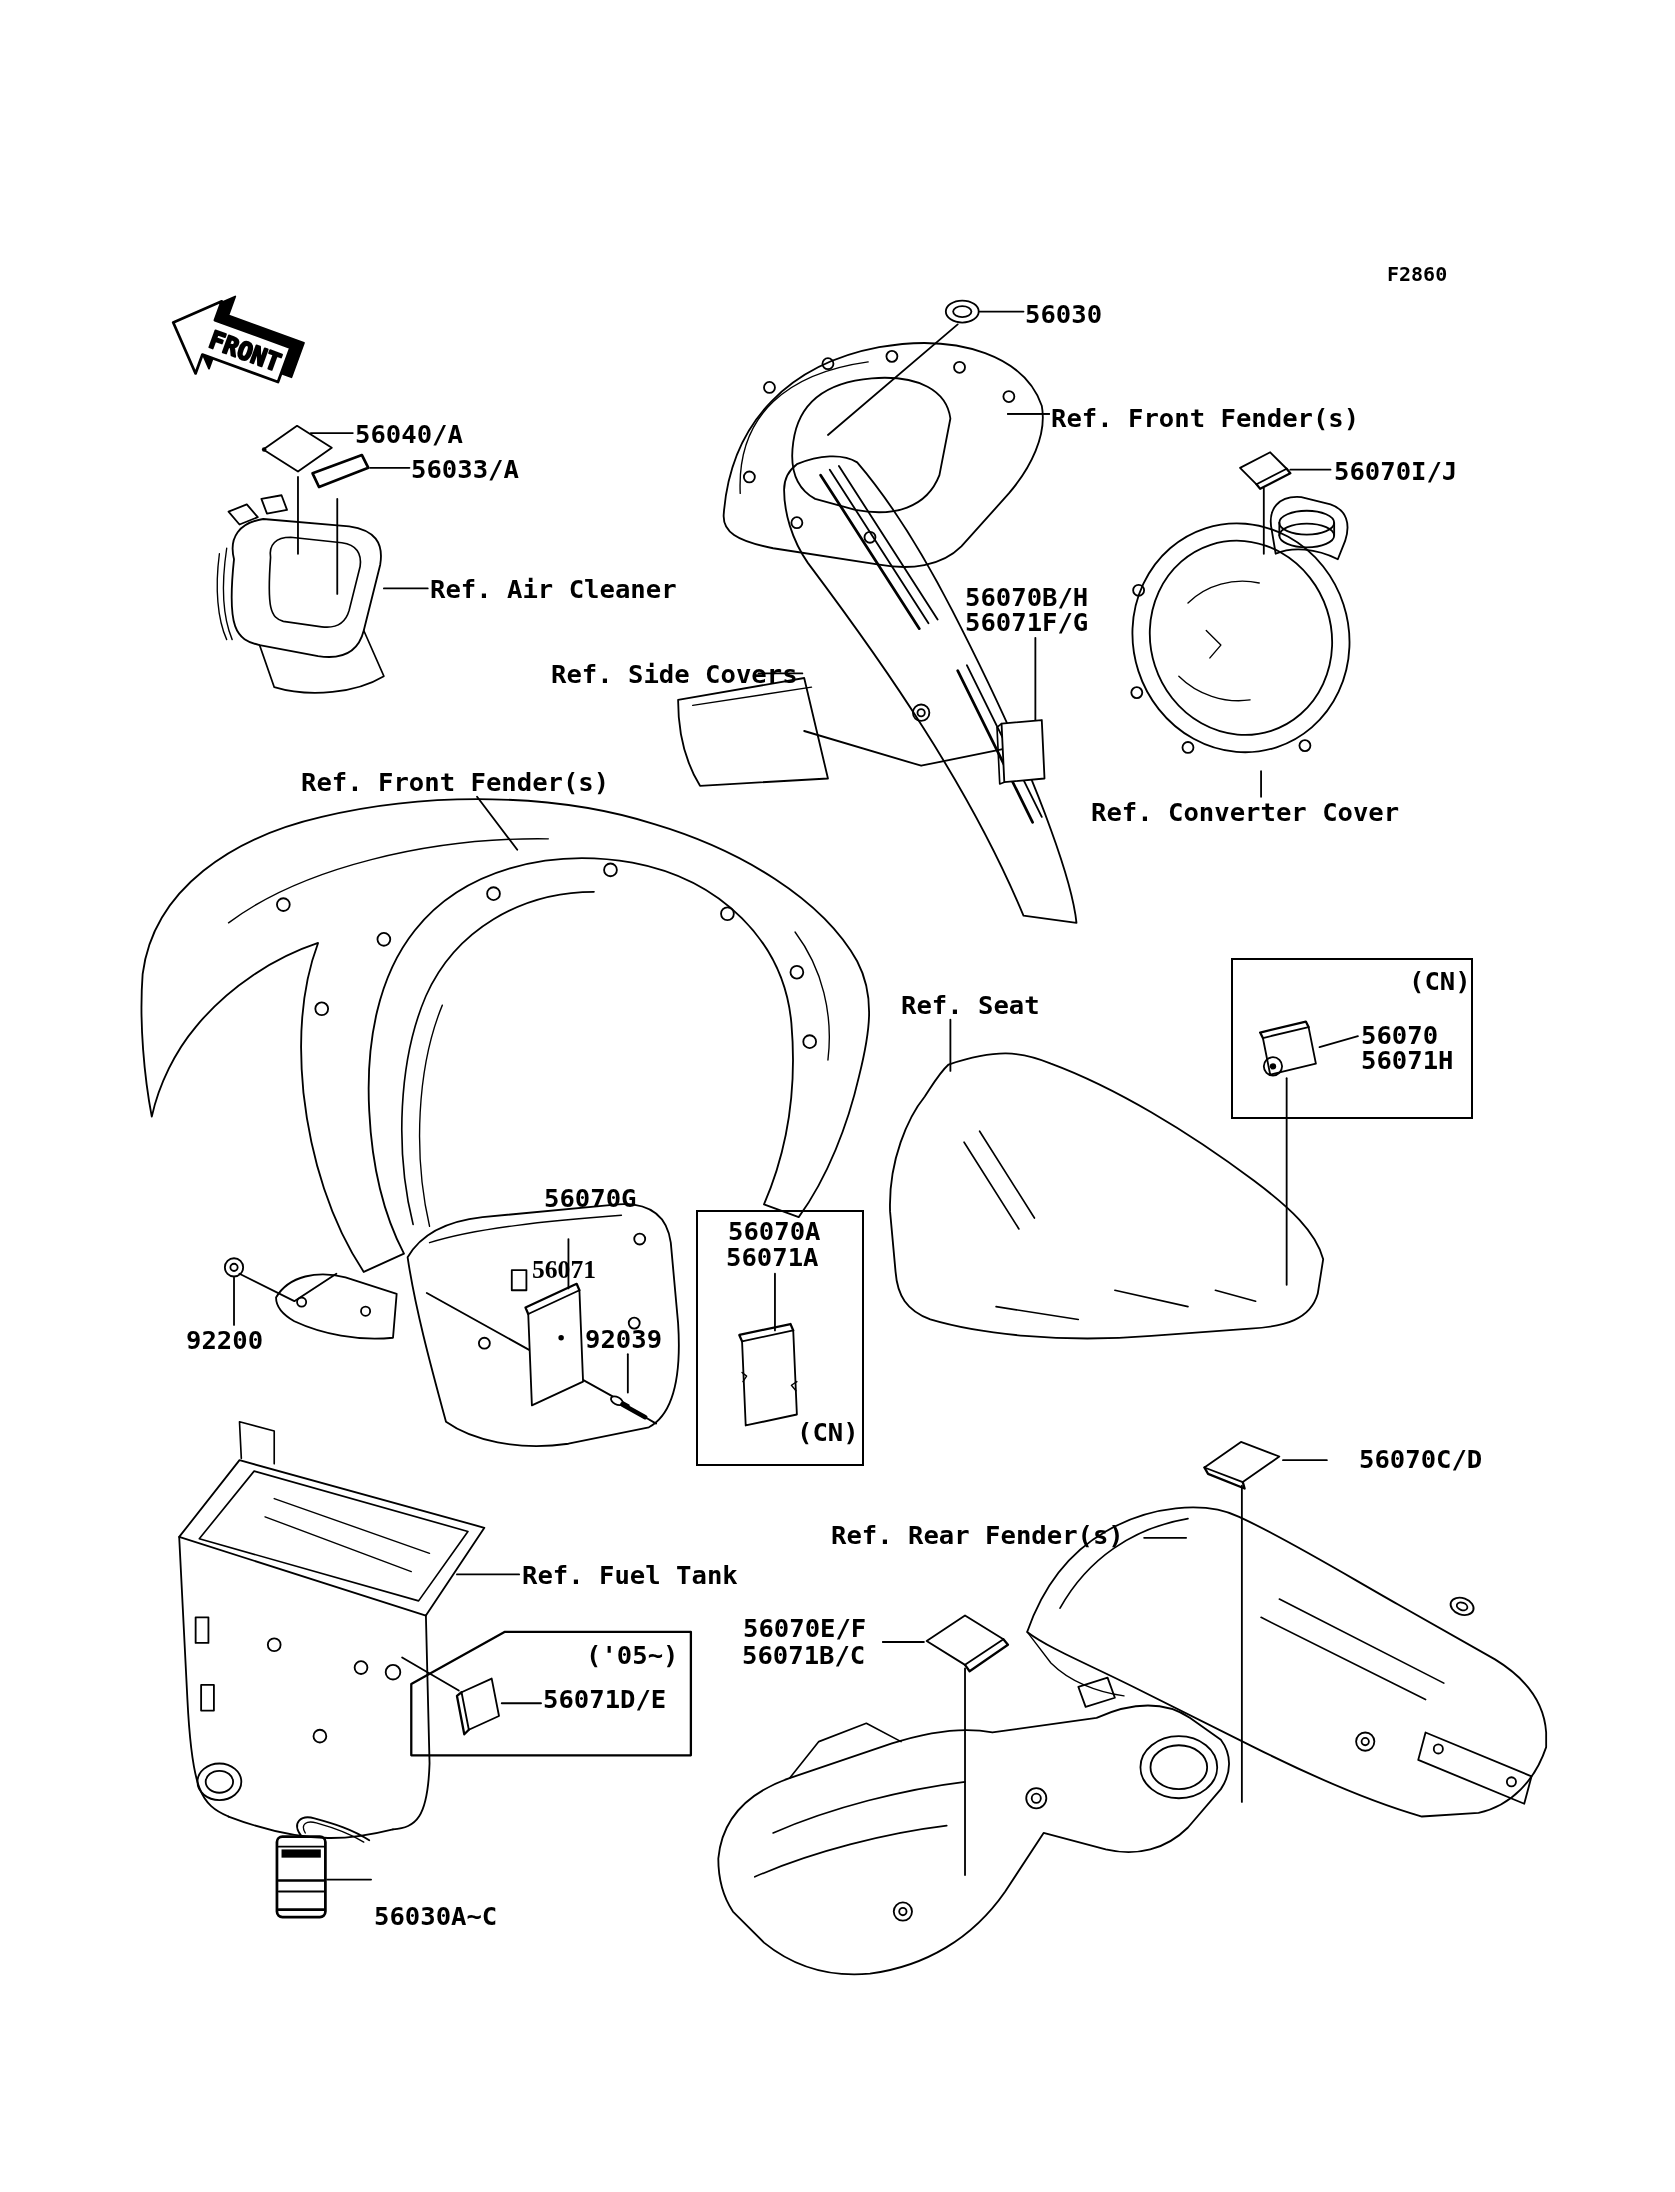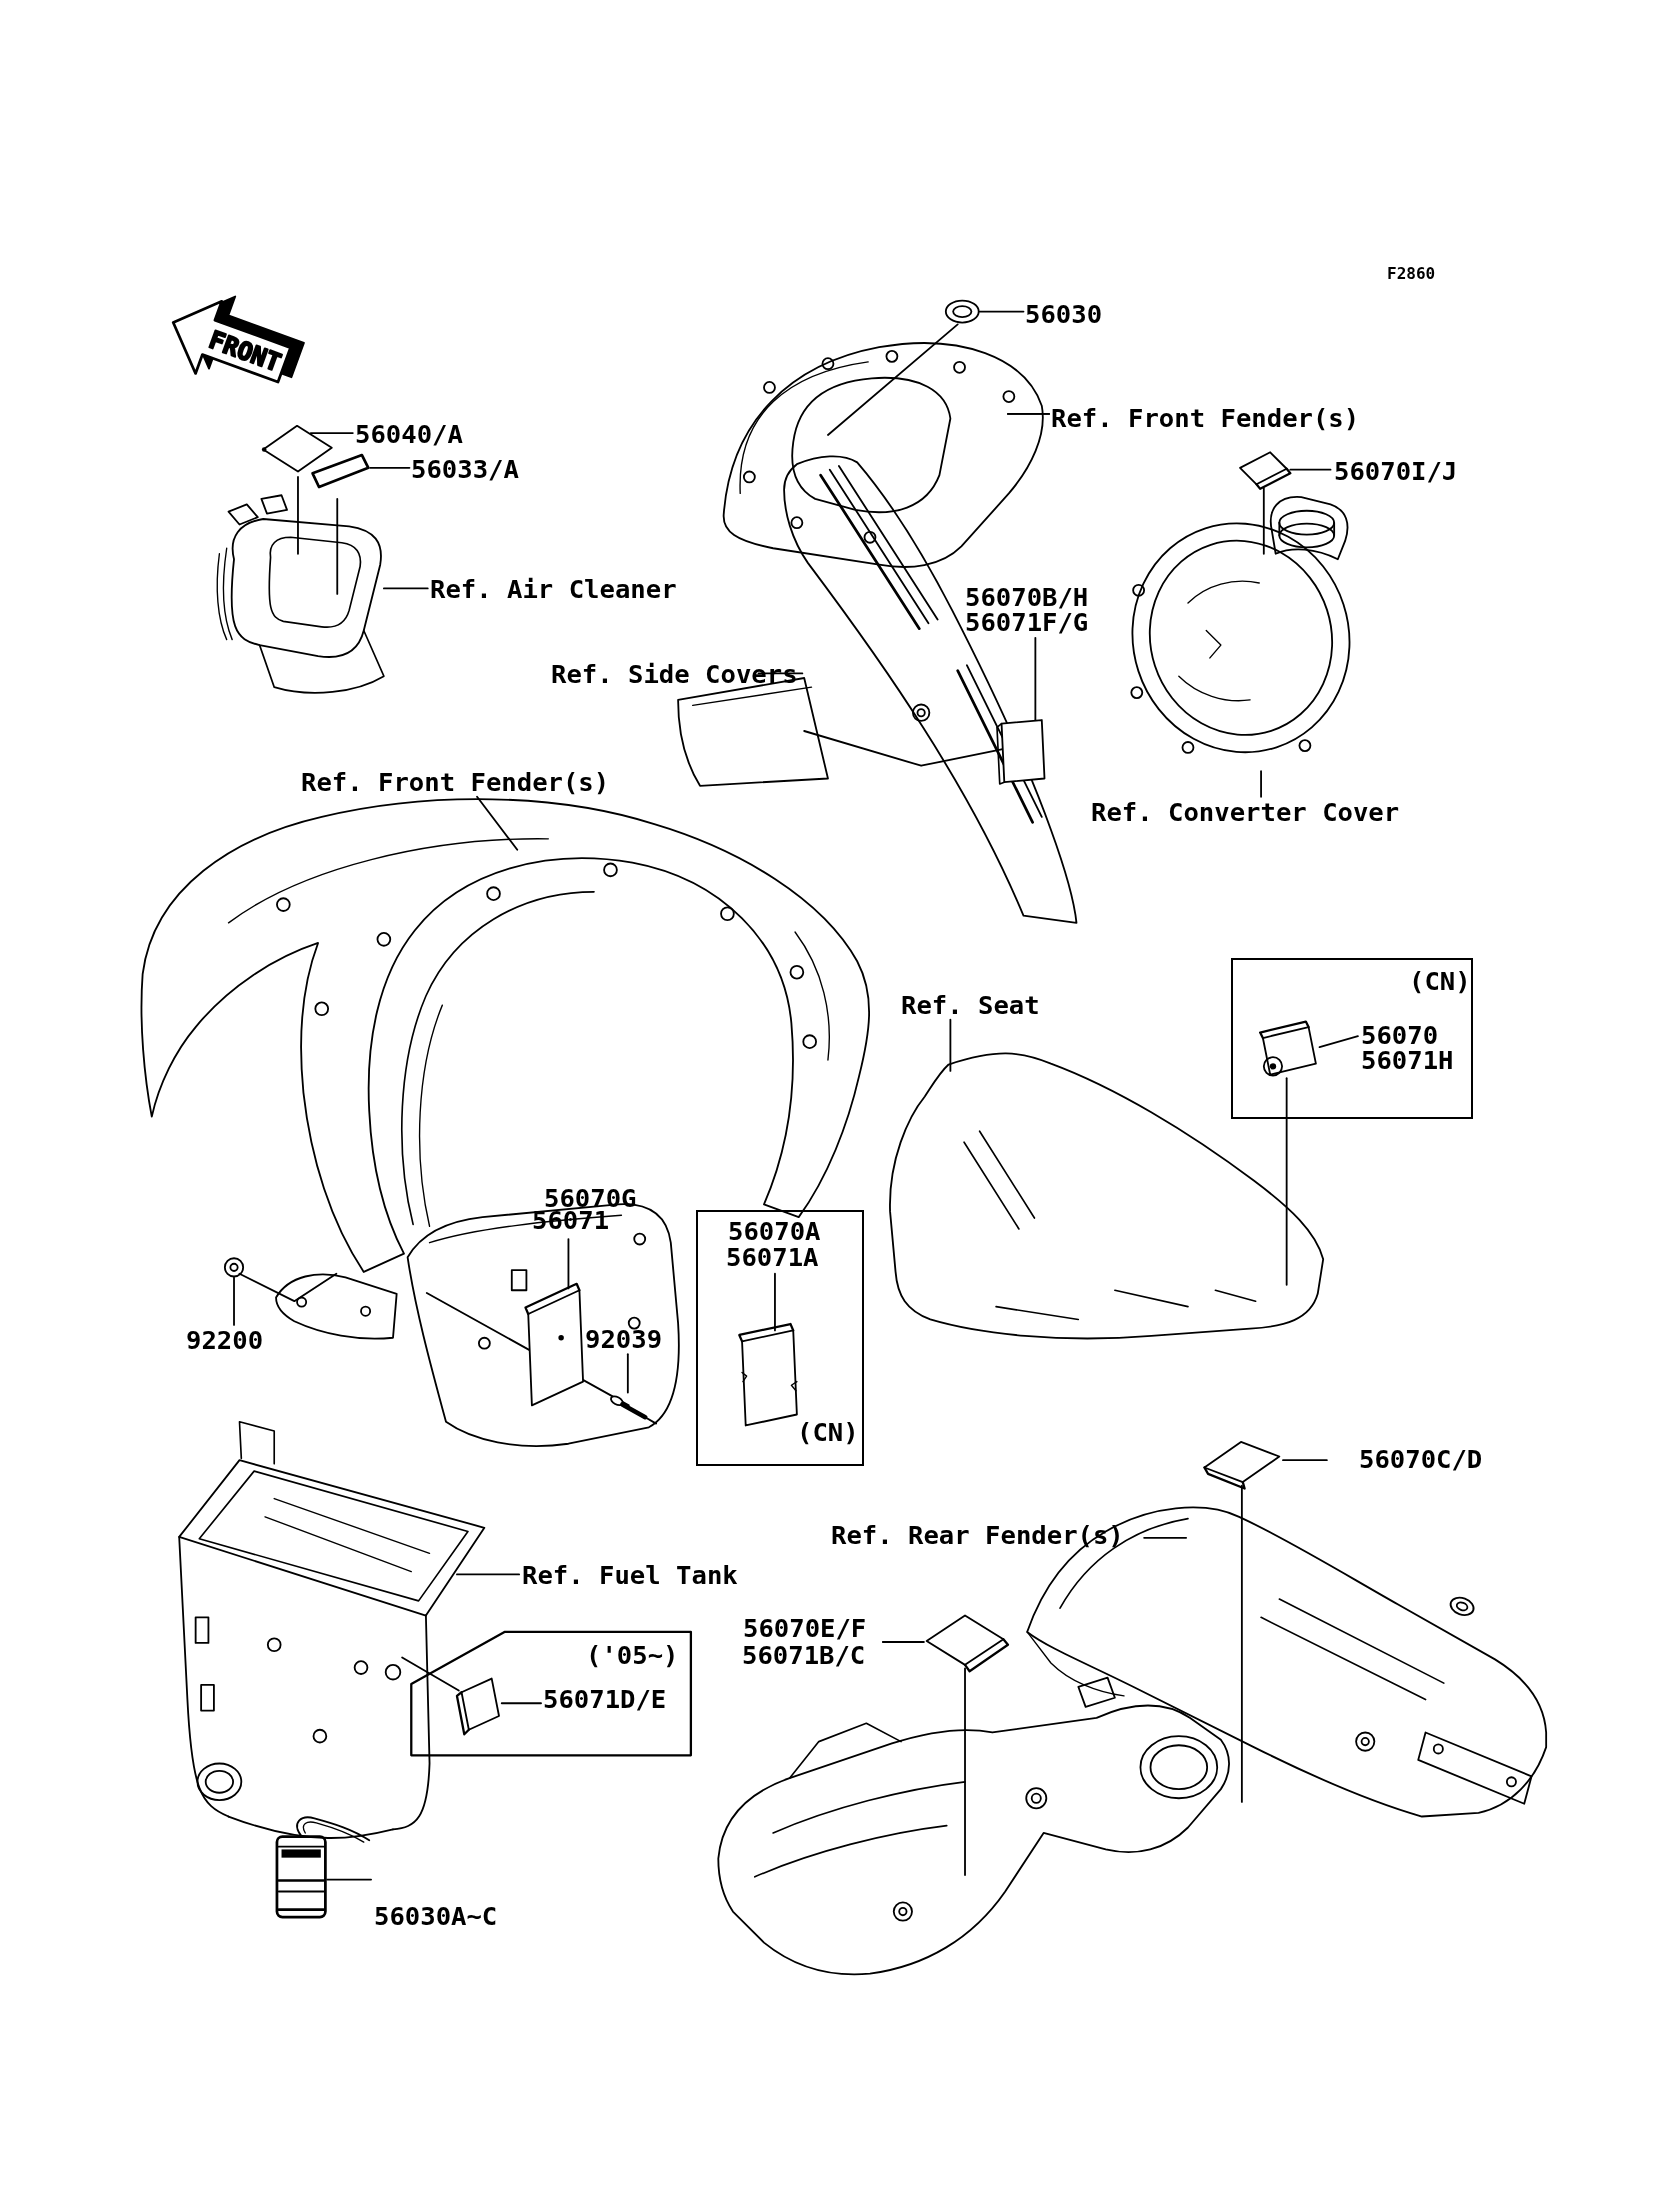--- a/index.html
+++ b/index.html
@@ -7,21 +7,21 @@
     position:relative;width:1676px;height:2193px;margin:0 auto;
     background:#ffffff;overflow:hidden;
     font-family:"DejaVu Sans Mono",monospace;
   }
   #linework{position:absolute;left:0;top:0;}
   .txt{
     position:absolute;white-space:nowrap;color:#000;
     font:bold 25.6px/27.4px "DejaVu Sans Mono",monospace;
     letter-spacing:0px;
   }
-  .small{font-size:16px;line-height:24px;}
+  .small{font-size:20px;line-height:24px;}
   .rbox{position:absolute;border:2.7px solid #000;background:transparent;}
   svg text{font:bold 27px "DejaVu Sans Mono",monospace;fill:#000;}
 </style>
 </head>
 <body>
 
 <div id="canvas">
 
   <svg id="linework" width="1676" height="2193" viewBox="0 0 1834 2400" fill="none" stroke="#000" stroke-width="2" stroke-linecap="round" stroke-linejoin="round">
 
@@ -298,21 +298,21 @@
   <div class="txt" style="left:1091px;top:799px;">Ref. Converter Cover</div>
 
   <div class="txt" style="left:301px;top:769px;">Ref. Front Fender(s)</div>
 
   <div class="txt" style="left:901px;top:992px;">Ref. Seat</div>
   <div class="txt" style="left:1409px;top:968px;">(CN)</div>
   <div class="txt" style="left:1361px;top:1022px;text-align:center;">56070</div>
   <div class="txt" style="left:1361px;top:1047px;">56071H</div>
 
   <div class="txt" style="left:544px;top:1185px;">56070G</div>
-  <div class="txt" style="left:532px;top:1207px;">56071</div>
+  <div class="txt" style="left:532px;top:1256px;font-family:Liberation Serif, serif;">56071</div>
   <div class="txt" style="left:186px;top:1327px;">92200</div>
   <div class="txt" style="left:585px;top:1326px;">92039</div>
 
   <div class="txt" style="left:728px;top:1218px;">56070A</div>
   <div class="txt" style="left:726px;top:1244px;">56071A</div>
   <div class="txt" style="left:797px;top:1419px;">(CN)</div>
 
   <div class="txt" style="left:522px;top:1562px;">Ref. Fuel Tank</div>
   <div class="txt" style="left:586px;top:1642px;">('05~)</div>
   <div class="txt" style="left:543px;top:1686px;">56071D/E</div>

